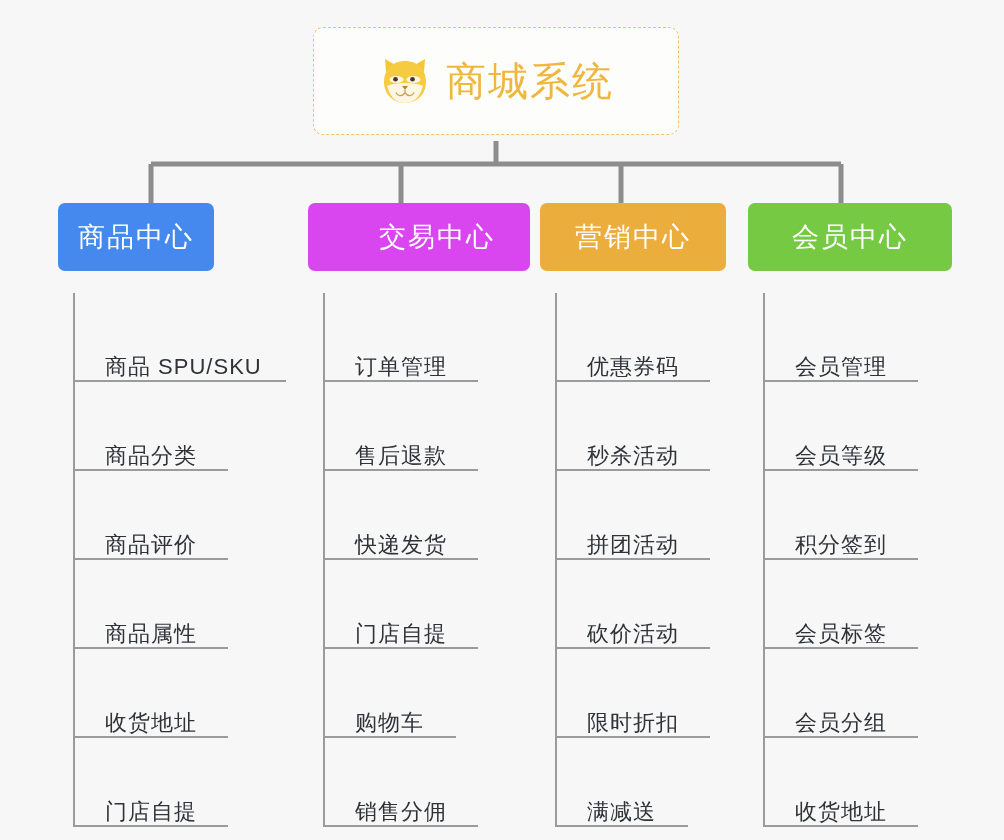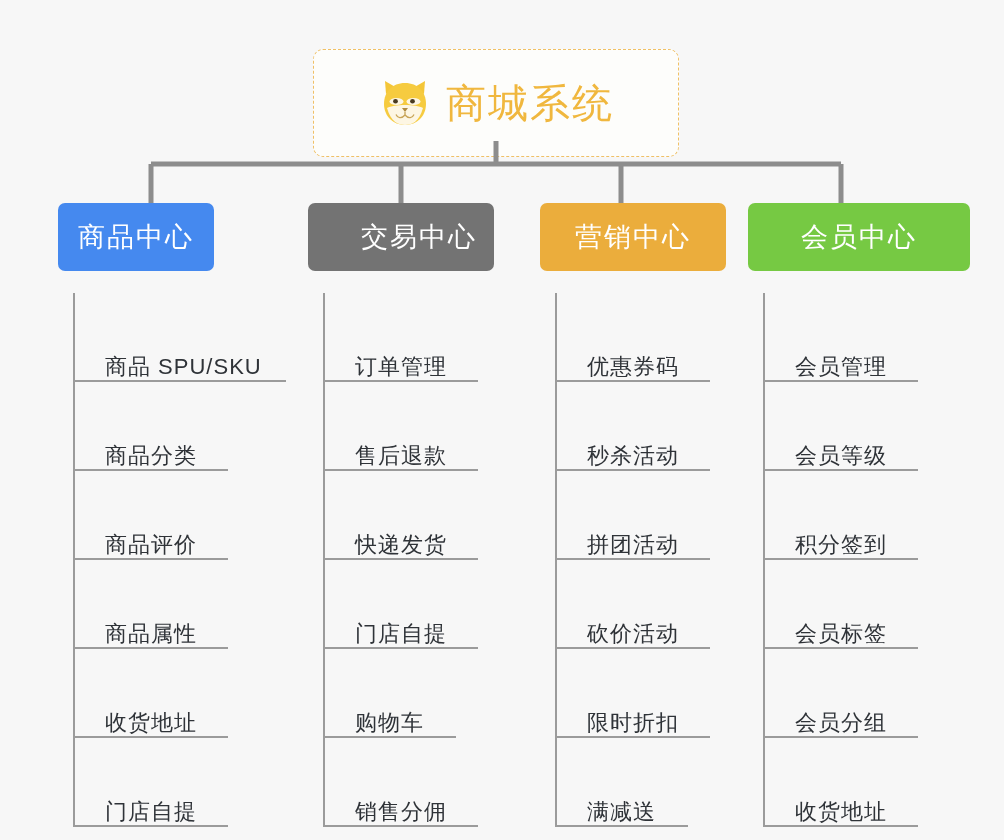--- a/index.html
+++ b/index.html
@@ -18,21 +18,21 @@
   #mindmap {
     position: absolute;
     inset: 0;
     background: #f7f7f7;
   }
 
   
   .root-node {
     position: absolute;
     left: 313px;
-    top: 49px;
+    top: 27px;
     width: 366px;
     height: 108px;
     box-sizing: border-box;
     background: #fdfdfb;
     border: 1.5px dashed #f0c065;
     border-radius: 10px;
     display: flex;
     align-items: center;
     justify-content: center;
     gap: 14px;
@@ -185,21 +185,21 @@
             <span class="leaf-underline" style="width: 155px;"></span>
             <span class="leaf-label">收货地址</span>
           </div>
           <div class="leaf">
             <span class="leaf-underline" style="width: 155px;"></span>
             <span class="leaf-label">门店自提</span>
           </div>
         </div>
       </div>
       <div class="column" style="left: 308px;">
-        <div class="cat-box" style="width: 186px; background: #737373; padding-left: 36px;">
+        <div class="cat-box" style="width: 222px; background: #d946ef; padding-left: 36px;">
           <span>交易中心</span>
         </div>
         <div class="leaf-list" style="padding-left: 15px;">
           <span class="leaf-trunk" style="left: 15px; height: 534px;"></span>
           <div class="leaf">
             <span class="leaf-underline" style="width: 155px;"></span>
             <span class="leaf-label">订单管理</span>
           </div>
           <div class="leaf">
             <span class="leaf-underline" style="width: 155px;"></span>
@@ -249,21 +249,21 @@
             <span class="leaf-underline" style="width: 155px;"></span>
             <span class="leaf-label">限时折扣</span>
           </div>
           <div class="leaf">
             <span class="leaf-underline" style="width: 133px;"></span>
             <span class="leaf-label">满减送</span>
           </div>
         </div>
       </div>
       <div class="column" style="left: 748px;">
-        <div class="cat-box" style="width: 222px; background: rgb(118, 201, 67);">
+        <div class="cat-box" style="width: 204px; background: rgb(118, 201, 67);">
           <span>会员中心</span>
         </div>
         <div class="leaf-list" style="padding-left: 15px;">
           <span class="leaf-trunk" style="left: 15px; height: 534px;"></span>
           <div class="leaf">
             <span class="leaf-underline" style="width: 155px;"></span>
             <span class="leaf-label">会员管理</span>
           </div>
           <div class="leaf">
             <span class="leaf-underline" style="width: 155px;"></span>

